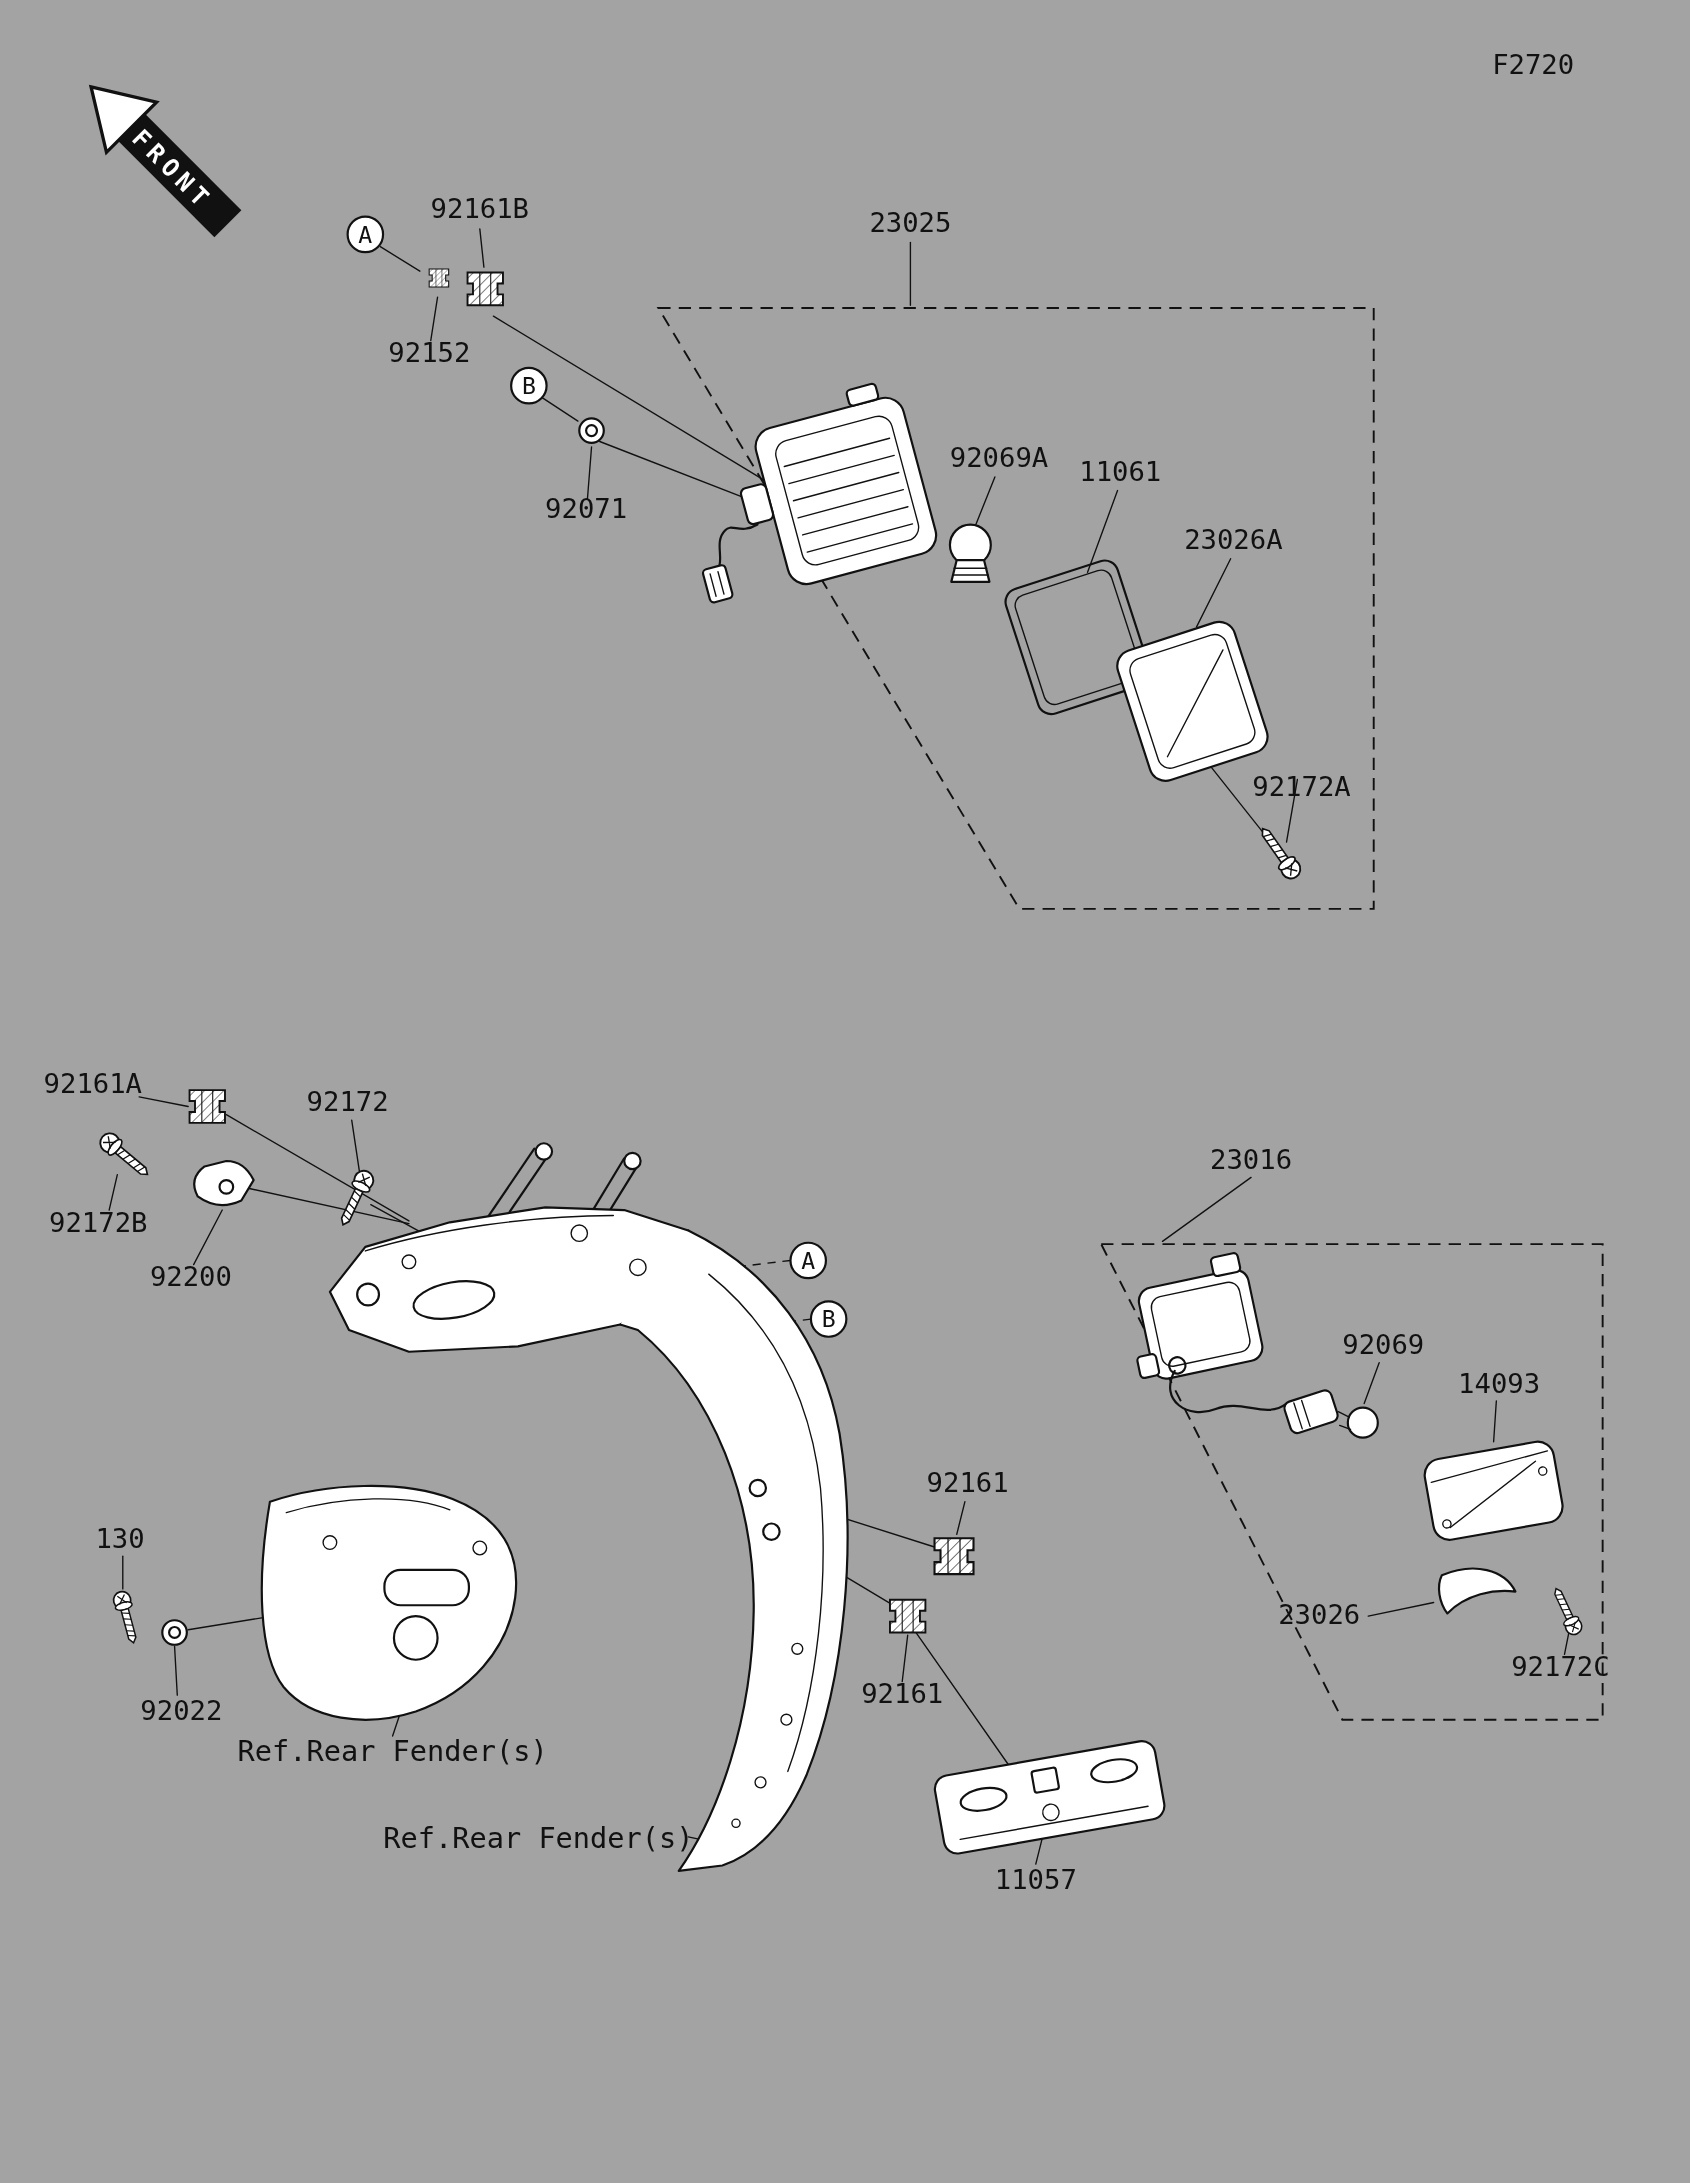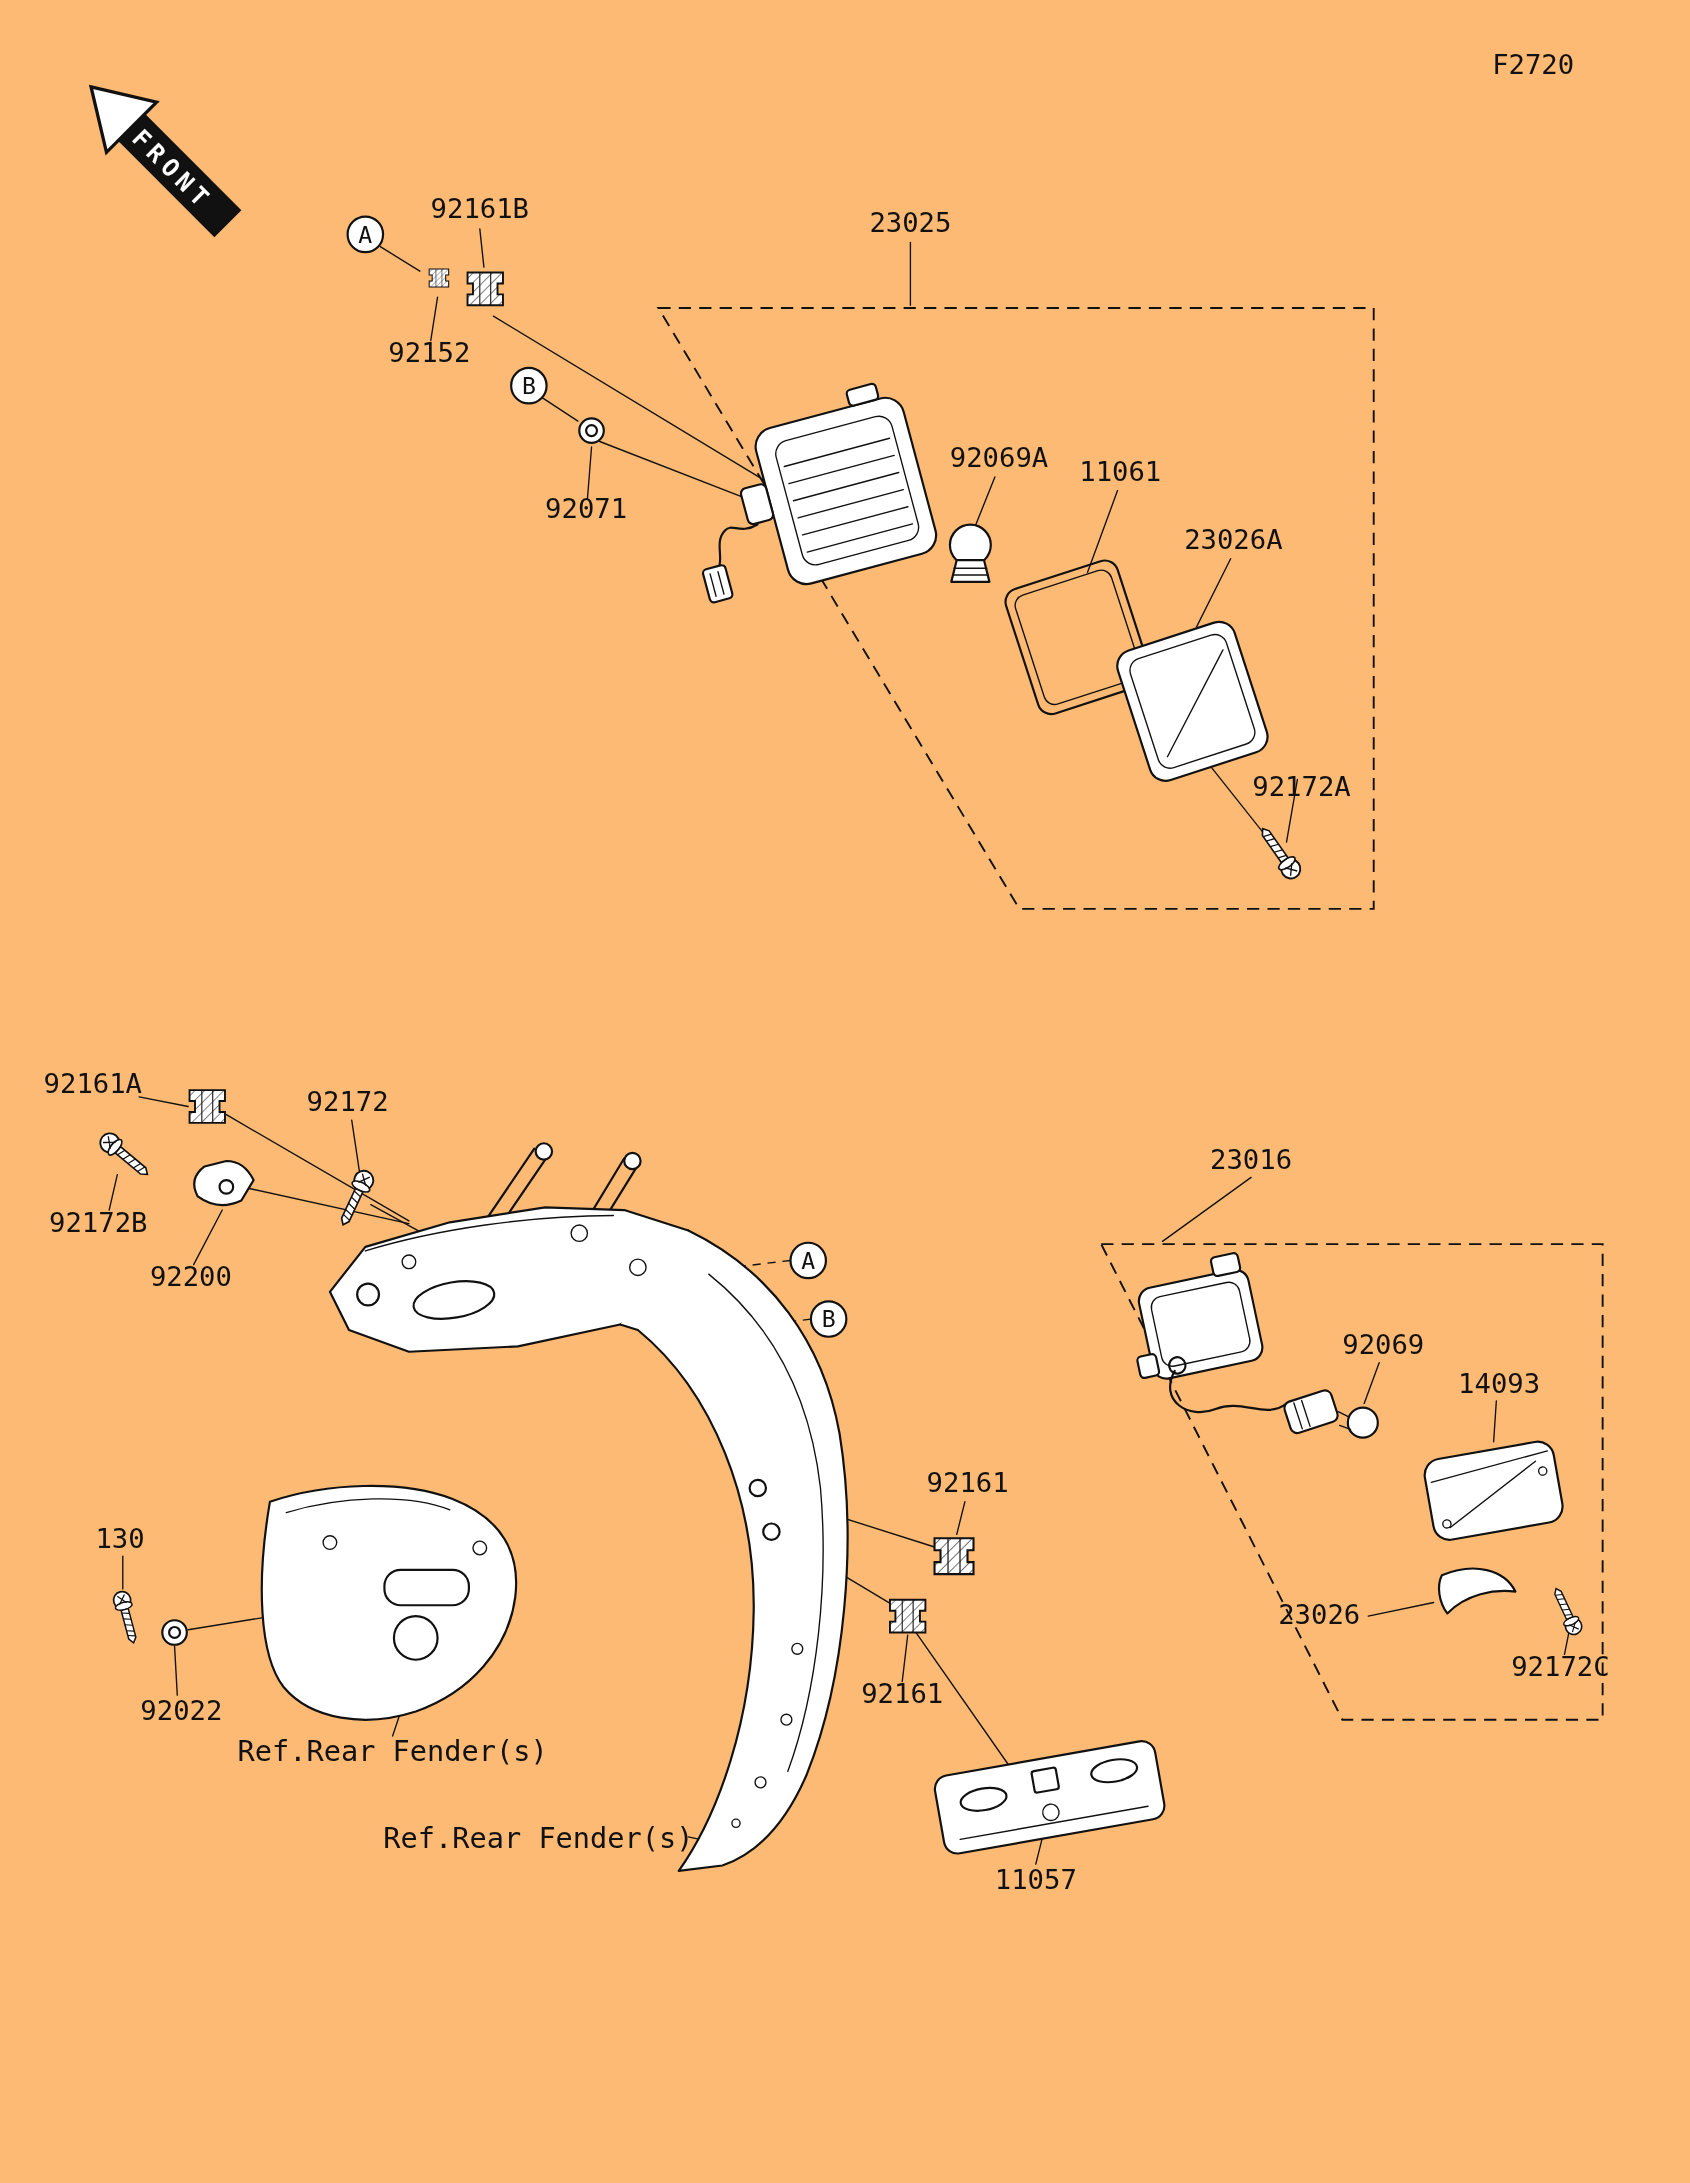--- a/index.html
+++ b/index.html
@@ -1,16 +1,16 @@
 <!DOCTYPE html>
 <html style="font-size:8.5px"><head>
 <meta charset="utf-8">
 <style>
   html,body{margin:0;padding:0;background:#fff;}
-  .page{position:relative;width:1690px;height:2183px;background:#fdba74;overflow:hidden;}
+  .page{position:relative;width:1690px;height:2183px;background:#a3a3a3;overflow:hidden;}
   svg{display:block;}
   .lbl{font-family:"DejaVu Sans Mono",monospace;font-size:20px;fill:#111;}
   .lbl-ref{font-family:"DejaVu Sans Mono",monospace;font-size:21px;fill:#111;}
   .code{font-family:"DejaVu Sans Mono",monospace;font-size:20px;fill:#111;}
   .callout-txt{font-family:"DejaVu Sans Mono",monospace;font-size:17px;fill:#111;}
   .front-txt{font-family:"DejaVu Sans Mono",monospace;font-size:18px;font-weight:bold;fill:#fff;letter-spacing:4px;}
   .ln{stroke:#111;fill:none;stroke-width:1.6;stroke-linecap:round;stroke-linejoin:round;}
   .lnw{stroke:#111;fill:#fff;stroke-width:1.6;stroke-linecap:round;stroke-linejoin:round;}
   .thin{stroke:#111;fill:none;stroke-width:1;stroke-linecap:round;}
   .dash{stroke:#111;fill:none;stroke-width:1.4;stroke-dasharray:9 6;}

